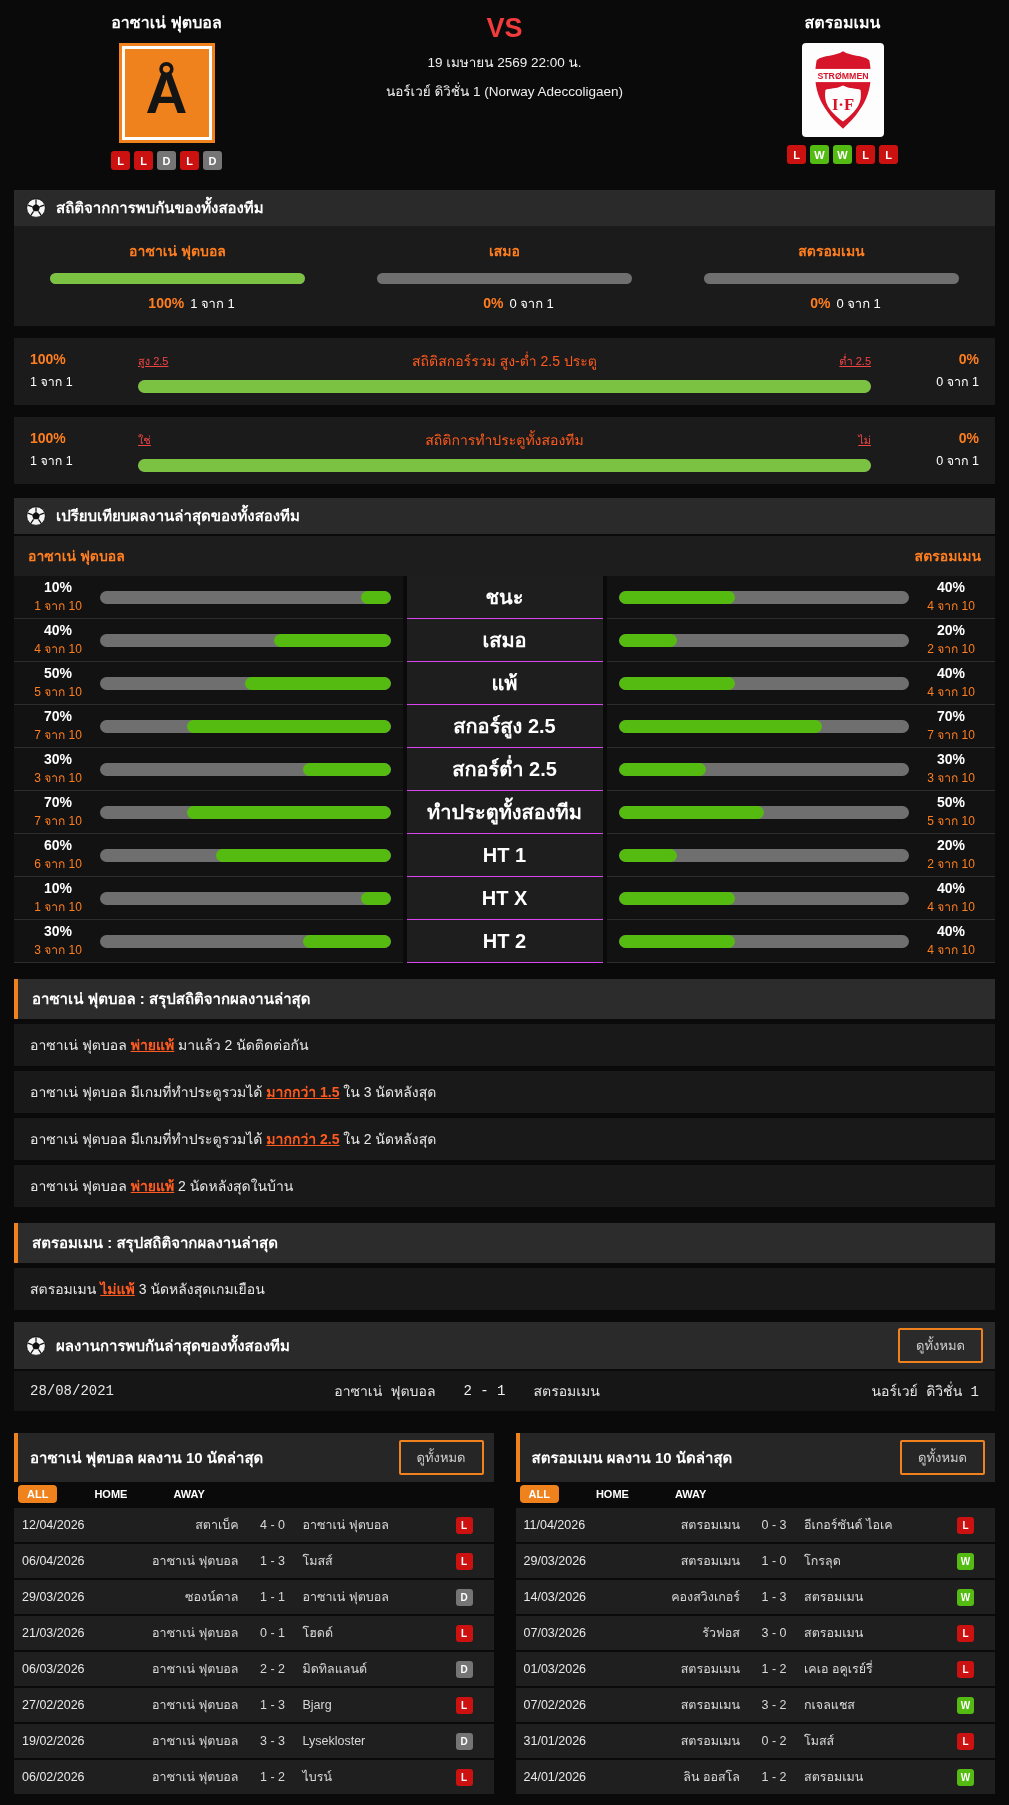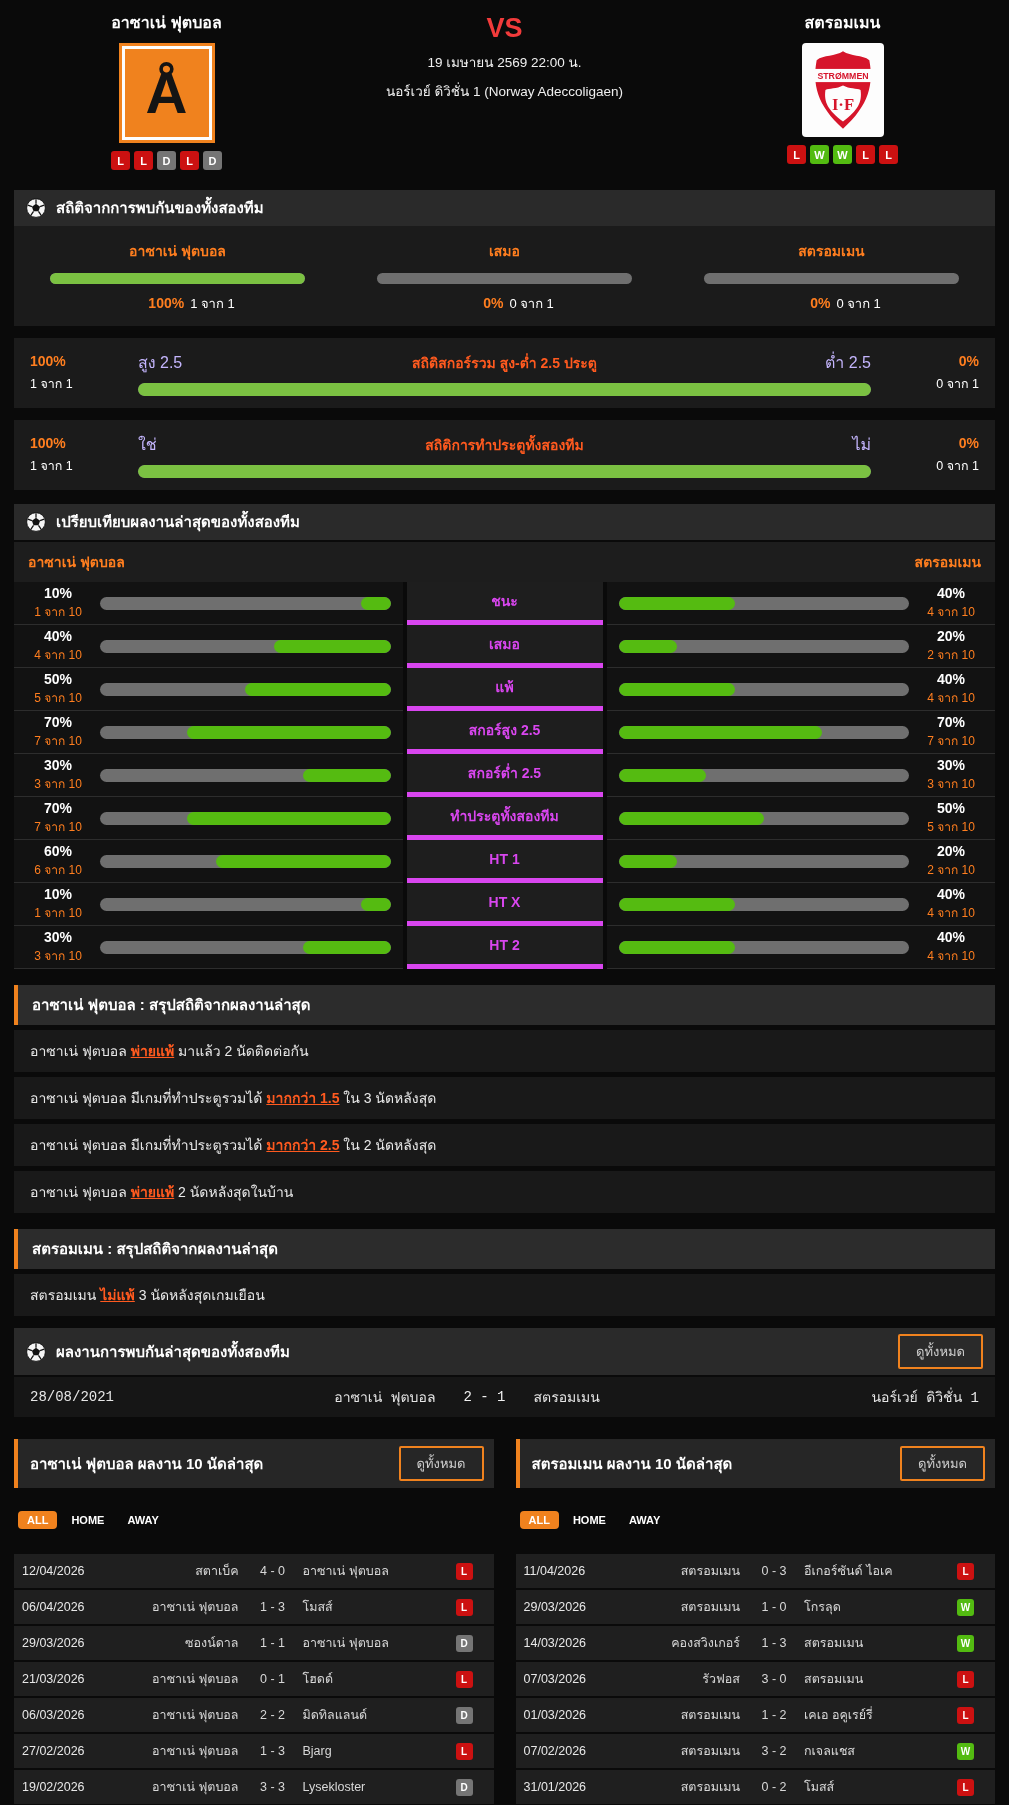--- a/index.html
+++ b/index.html
@@ -33,31 +33,31 @@
   .bar-fill{height:100%;background:#7bc142;border-radius:6px;}
   .stat-inline{font-size:13px;color:#fff;margin-left:28px;}
   .stat-inline b{color:#ff7e1f;font-size:14px;margin-right:6px;}
   .h2h-row{background:#1b1b1b;margin-top:12px;display:flex;align-items:center;padding:12px 16px;}
   .edge{width:82px;display:flex;flex-direction:column;gap:5px;}
   .edge .pct{color:#ff7e1f;font-weight:bold;font-size:14px;}
   .edge .rat{color:#fff;font-size:12.5px;}
   .edge.right{text-align:right;align-items:flex-end;}
   .h2h-mid{flex:1;padding:0 26px;}
   .mid-labels{display:flex;align-items:center;margin-bottom:8px;}
-  .mid-labels .side{color:#c4b5fd;font-size:16px;width:90px;}
+  .mid-labels .side{color:#ef4444;font-size:11px;width:90px;text-decoration:underline;}
   .mid-labels .side.r{text-align:right;}
-  .mid-labels .ttl{flex:1;text-align:center;color:#ff5a1f;font-weight:bold;font-size:14px;}
+  .mid-labels .ttl{flex:1;text-align:center;color:#ff5a1f;font-weight:normal;font-size:14px;}
   .fullbar{height:13px;background:#6f6f6f;border-radius:7px;overflow:hidden;display:flex;}
   .fullbar .bar-fill{background:#7bc142;}
   
   .cmp-teams{background:#1d1d1d;display:flex;justify-content:space-between;padding:9px 14px;margin-top:2px;}
   .cmp-teams div{color:#ff7e1f;font-weight:bold;font-size:14px;}
   .cmp-row{display:grid;grid-template-columns:1fr 196px 1fr;column-gap:4px;}
   .cmp-cell{background:#121212;display:flex;align-items:center;padding:0 12px;height:42px;border-bottom:1px solid #2d2d2d;gap:10px;}
-  .cmp-center{background:#1e1e1e;display:flex;align-items:center;justify-content:center;border-bottom:5px solid #d946ef;color:#d946ef;font-weight:bold;font-size:14px;}
+  .cmp-center{background:#1e1e1e;display:flex;align-items:center;justify-content:center;border-bottom:1px solid #d946ef;color:#ffffff;font-weight:bold;font-size:20px;}
   .cmp-stat{width:64px;text-align:center;flex-shrink:0;}
   .cmp-stat .p{color:#fff;font-weight:bold;font-size:14px;}
   .cmp-stat .r{color:#ff7e1f;font-size:12px;margin-top:1px;}
   .cmp-bar{flex:1;height:13px;background:#6f6f6f;border-radius:7px;display:flex;overflow:hidden;}
   .cmp-bar.anchor-right{justify-content:flex-end;}
   .cmp-bar .f{height:100%;background:#55bb11;border-radius:7px;}
   
   .sum-head{background:#2c2c2c;border-left:4px solid #f0821e;padding:8px 14px;font-size:15px;font-weight:bold;color:#fff;margin-top:16px;}
   .sum-line{background:#191919;padding:10px 16px;margin-top:5px;font-size:14px;color:#e9e9e9;}
   .sum-line b{color:#ff5a1f;text-decoration:underline;}
@@ -65,21 +65,21 @@
   .match-line{background:#161616;display:grid;grid-template-columns:150px 1fr 70px 1fr 190px;align-items:center;padding:9px 16px;font-size:14px;margin-top:2px;font-family:Liberation Mono, monospace;}
   .match-line .home{text-align:right;padding-right:14px;}
   .match-line .score{text-align:center;color:#f1f1f1;}
   .match-line .away{text-align:left;padding-left:14px;}
   .match-line .lg{text-align:right;color:#e6e6e6;}
   
   .tables{display:flex;gap:22px;margin-top:22px;align-items:flex-start;}
   .rtable{flex:1;}
   .rt-head{background:#262626;border-left:4px solid #f0821e;display:flex;align-items:center;justify-content:space-between;padding:7px 10px 7px 12px;}
   .rt-head .t{font-size:15px;font-weight:bold;color:#fff;}
-  .rt-tabs{display:flex;align-items:flex-start;gap:5px;padding:23px 4px;}
+  .rt-tabs{display:flex;align-items:flex-start;gap:28px;padding:3px 4px;}
   .tab{font-size:11px;font-weight:bold;color:#fff;padding:3px 9px;border-radius:4px;cursor:pointer;}
   .tab.active{background:#f0821e;}
   .rt-row{background:#1f1f1f;display:grid;grid-template-columns:88px 1fr 52px 1.15fr 30px;align-items:center;padding:7px 8px;margin-top:2px;font-size:12.5px;color:#d8d8d8;min-height:16px;}
   .rt-row .d{color:#e8e8e8;}
   .rt-row .h{text-align:right;padding-right:8px;}
   .rt-row .s{text-align:center;}
   .rt-row .a{text-align:left;padding-left:4px;}
   .rbadge{width:17px;height:17px;border-radius:3px;display:flex;align-items:center;justify-content:center;font-size:10px;font-weight:bold;color:#fff;}
   .ball{flex-shrink:0;}
 </style>

